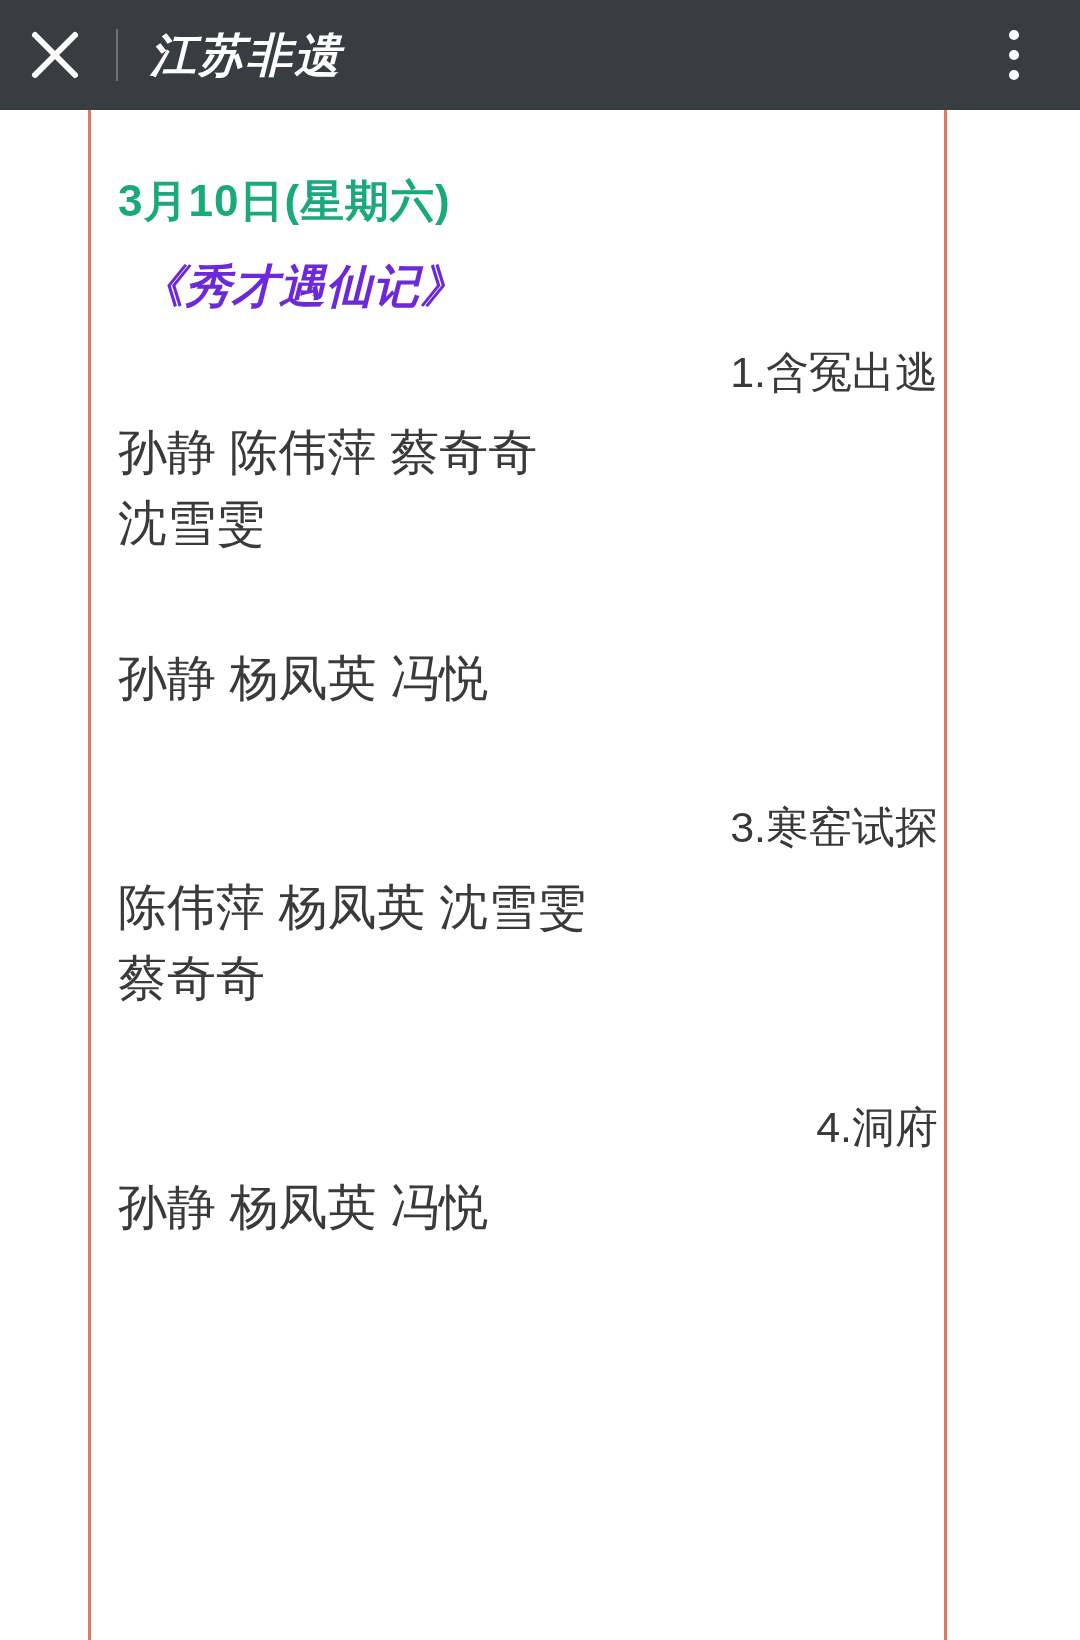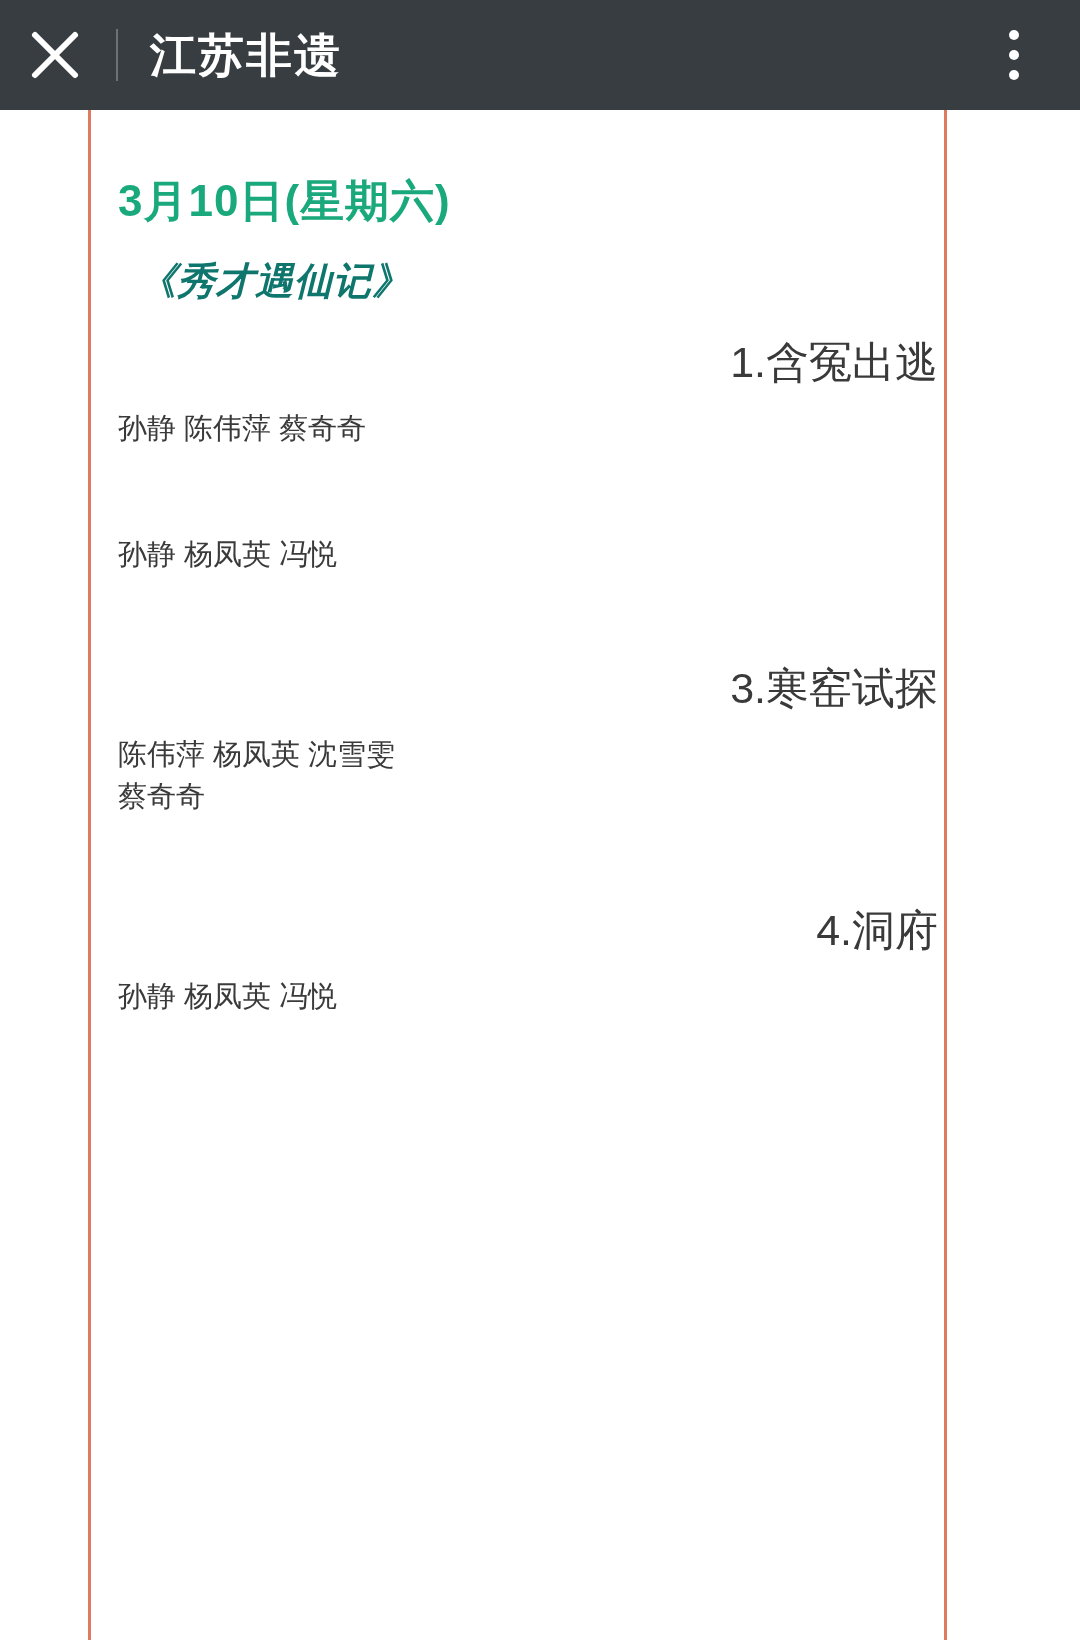--- a/index.html
+++ b/index.html
@@ -35,20 +35,21 @@
     background: #6d7275;
     margin-left: 6px;
     margin-right: 32px;
   }
   .app-title {
     color: #ffffff;
     font-size: 46px;
     font-weight: bold;
     letter-spacing: 2px;
     line-height: 1;
+    font-style: italic;
   }
   .menu-btn {
     position: absolute;
     right: 18px;
     top: 0;
     width: 96px;
     height: 110px;
     display: flex;
     flex-direction: column;
     align-items: center;
@@ -93,39 +94,39 @@
 
   .date-heading {
     color: #1aa97c;
     font-size: 44px;
     font-weight: bold;
     letter-spacing: 1px;
     line-height: 1.3;
     margin-bottom: 28px;
   }
   .play-title {
-    color: #0f766e;
-    font-size: 38px;
+    color: #6d28d9;
+    font-size: 46px;
     font-weight: bold;
     font-style: italic;
     letter-spacing: 1px;
     line-height: 1.3;
     margin-left: 20px;
     margin-bottom: 26px;
   }
   .scene-title {
     color: #3a3a3a;
     font-size: 43px;
     line-height: 1.35;
     margin-bottom: 16px;
     text-align: right;
   }
   .cast-line {
     color: #3a3a3a;
-    font-size: 29px;
+    font-size: 49px;
     line-height: 1.45;
   }
   .scene-block { margin-bottom: 84px; }
   .scene-block:last-child { margin-bottom: 16px; }
 </style>
 </head>
 <body>
 
 <div class="topbar">
   <div class="close-btn">
@@ -150,20 +151,21 @@
   <div class="rule right"></div>
 
   <div class="page-body">
 
     <div class="date-heading">3月10日(星期六)</div>
     <div class="play-title">《秀才遇仙记》</div>
 
     <div class="scene-block">
       <div class="scene-title">1.含冤出逃</div>
       <div class="cast-line">孙静  陈伟萍  蔡奇奇</div>
+      <div class="cast-line"> 沈雪雯</div>
     </div>
 
     <div class="scene-block">
       <div class="cast-line">孙静  杨凤英 冯悦</div>
     </div>
 
     <div class="scene-block">
       <div class="scene-title">3.寒窑试探</div>
       <div class="cast-line">陈伟萍  杨凤英  沈雪雯</div>
       <div class="cast-line">蔡奇奇</div>

